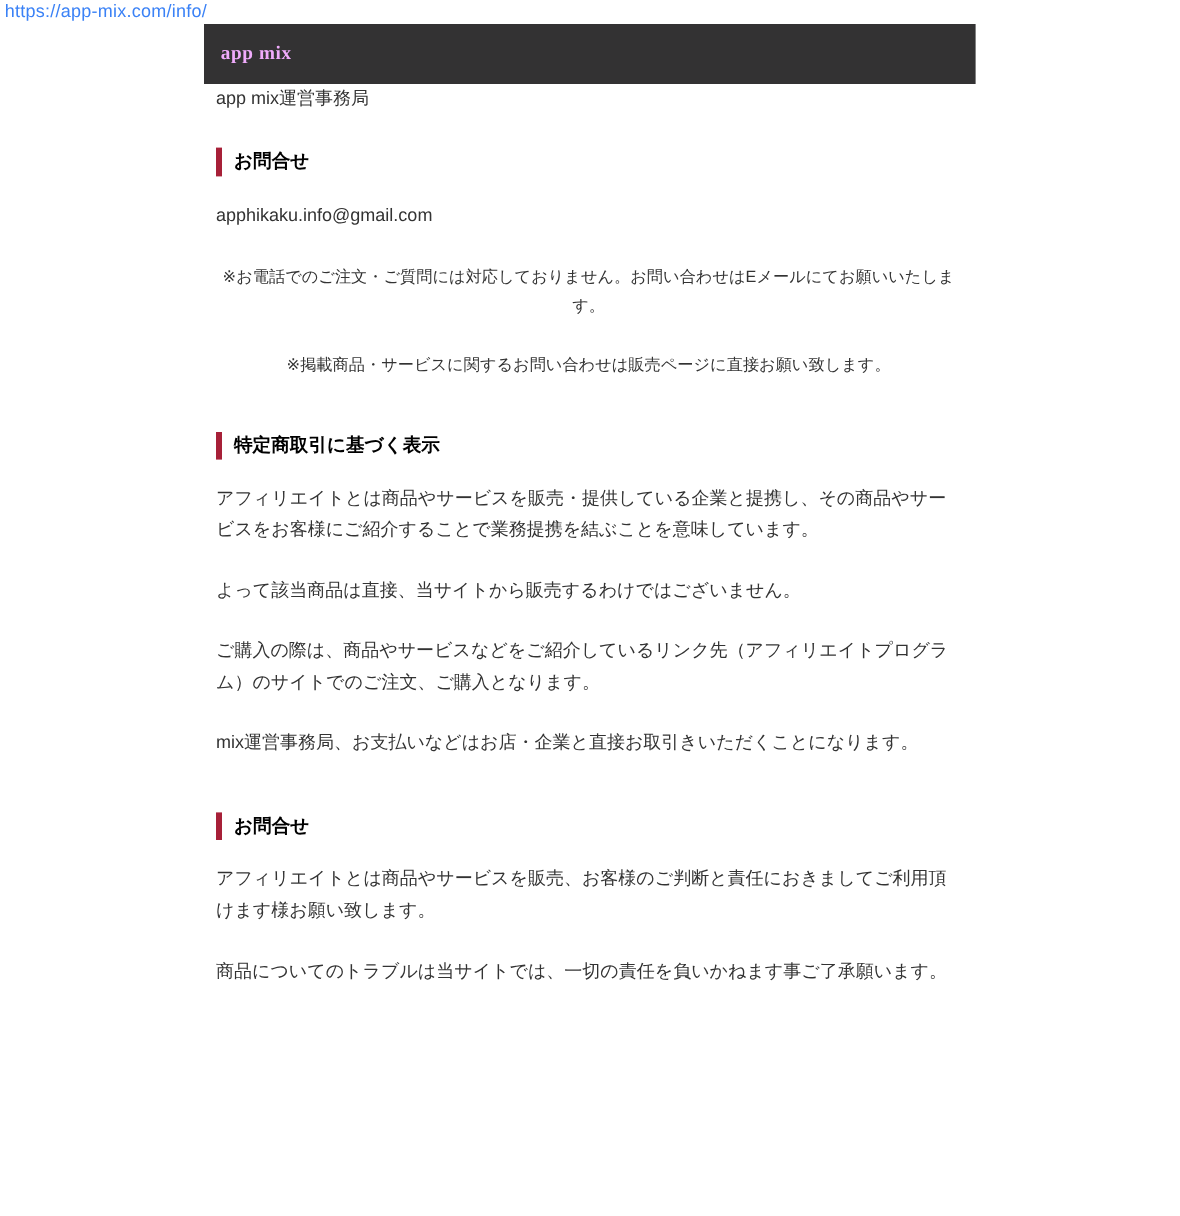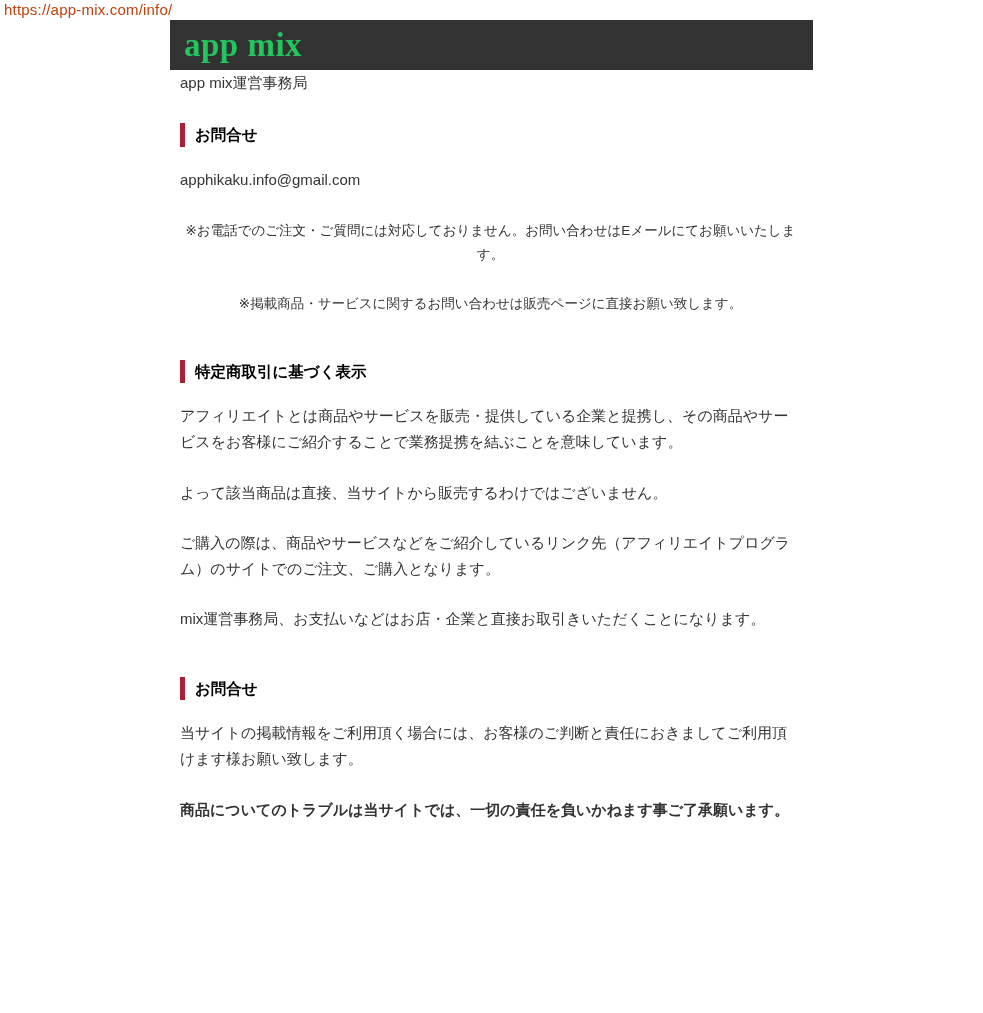--- a/index.html
+++ b/index.html
@@ -13,41 +13,41 @@
     position: relative;
     font-family: "Liberation Sans", "DejaVu Sans", sans-serif;
     color: #333333;
     overflow: hidden;
   }
   .url-text {
     position: absolute;
     top: 1px;
     left: 4px;
     font-size: 15px;
-    color: #c2410c;
+    color: #3b82f6;
     letter-spacing: 0.2px;
   }
   .page {
     width: 643px;
     margin-left: 170px;
     margin-top: 20px;
   }
   .site-header {
     background: #333233;
     height: 50px;
     display: flex;
     align-items: center;
     box-sizing: border-box;
     padding: 0 14px;
   }
   .site-title {
     font-family: "Liberation Serif", "DejaVu Serif", serif;
     font-weight: bold;
-    font-size: 33px;
-    color: #22c55e;
+    font-size: 16px;
+    color: #f0abfc;
     letter-spacing: 0.5px;
     margin: 0;
   }
   .content {
     padding: 0 12px 0 10px;
   }
   .intro-text {
     margin: 23px 0 0 0;
     font-size: 15px;
     line-height: 1.5;
@@ -72,21 +72,20 @@
   .contact-email {
     margin-bottom: 26px !important;
   }
   .contact-note {
     font-size: 13.5px !important;
     margin-bottom: 26px !important;
     text-align: center;
   }
   .section:last-of-type p:last-child {
     margin-bottom: 16px;
-    font-weight: bold;
   }
 </style>
 </head>
 <body>
 
 <div class="url-text">https://app-mix.com/info/</div>
 
 <div class="page">
 
   <header class="site-header">
@@ -107,20 +106,20 @@
     <section class="section section-tokutei">
       <h2 class="section-heading">特定商取引に基づく表示</h2>
       <p>アフィリエイトとは商品やサービスを販売・提供している企業と提携し、その商品やサービスをお客様にご紹介することで業務提携を結ぶことを意味しています。</p>
       <p>よって該当商品は直接、当サイトから販売するわけではございません。</p>
       <p>ご購入の際は、商品やサービスなどをご紹介しているリンク先（アフィリエイトプログラム）のサイトでのご注文、ご購入となります。</p>
       <p>mix運営事務局、お支払いなどはお店・企業と直接お取引きいただくことになります。</p>
     </section>
 
     <section class="section section-disclaimer">
       <h2 class="section-heading">お問合せ</h2>
-      <p>当サイトの掲載情報をご利用頂く場合には、お客様のご判断と責任におきましてご利用頂けます様お願い致します。</p>
+      <p>アフィリエイトとは商品やサービスを販売、お客様のご判断と責任におきましてご利用頂けます様お願い致します。</p>
       <p>商品についてのトラブルは当サイトでは、一切の責任を負いかねます事ご了承願います。</p>
 
     </section>
 
   </div>
 
 </div>
 
 </body></html>

